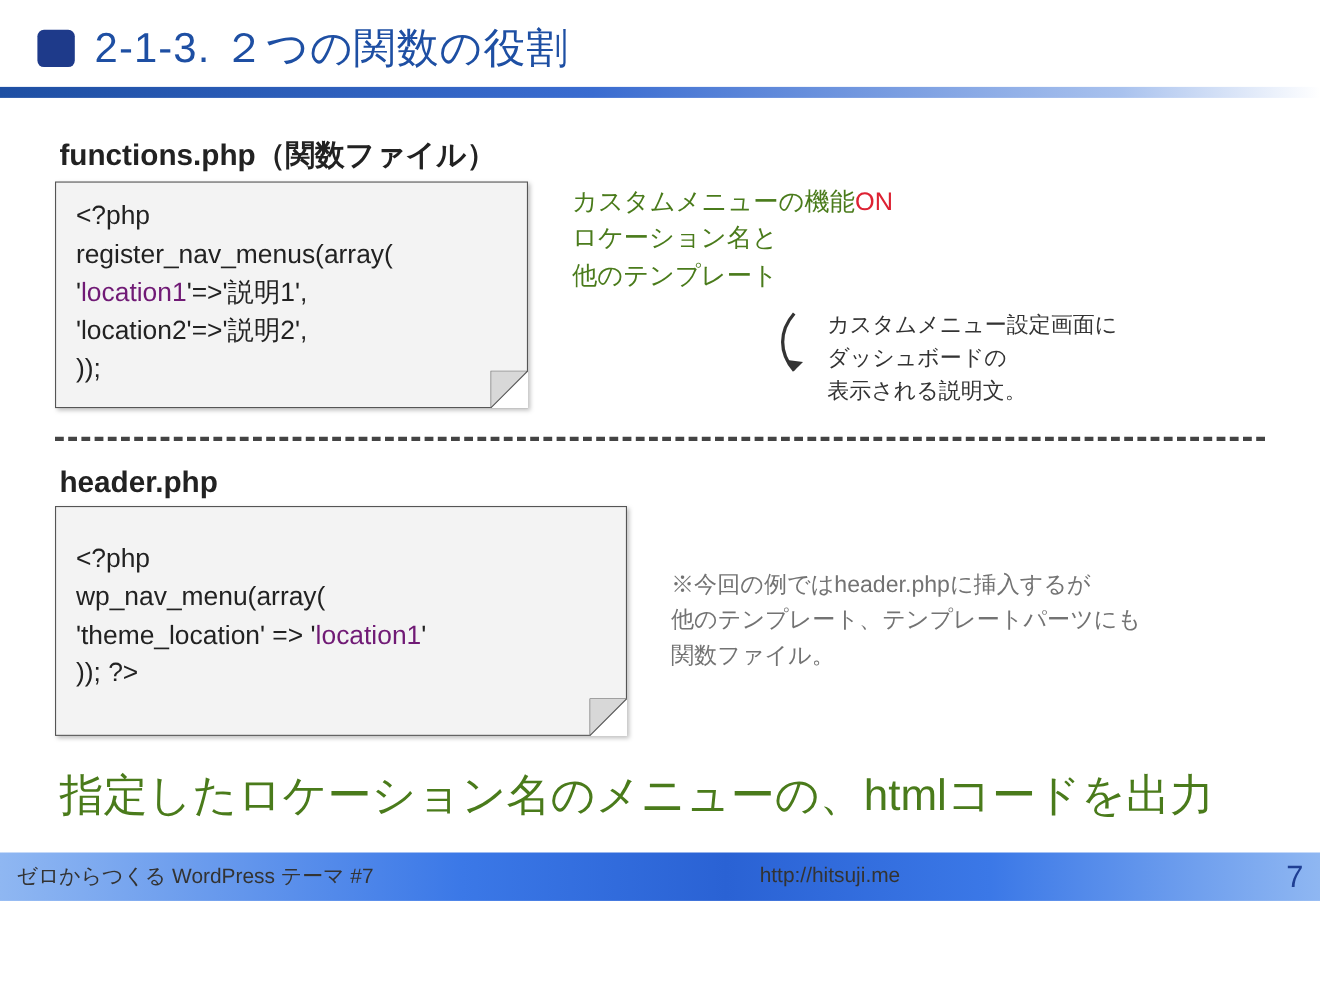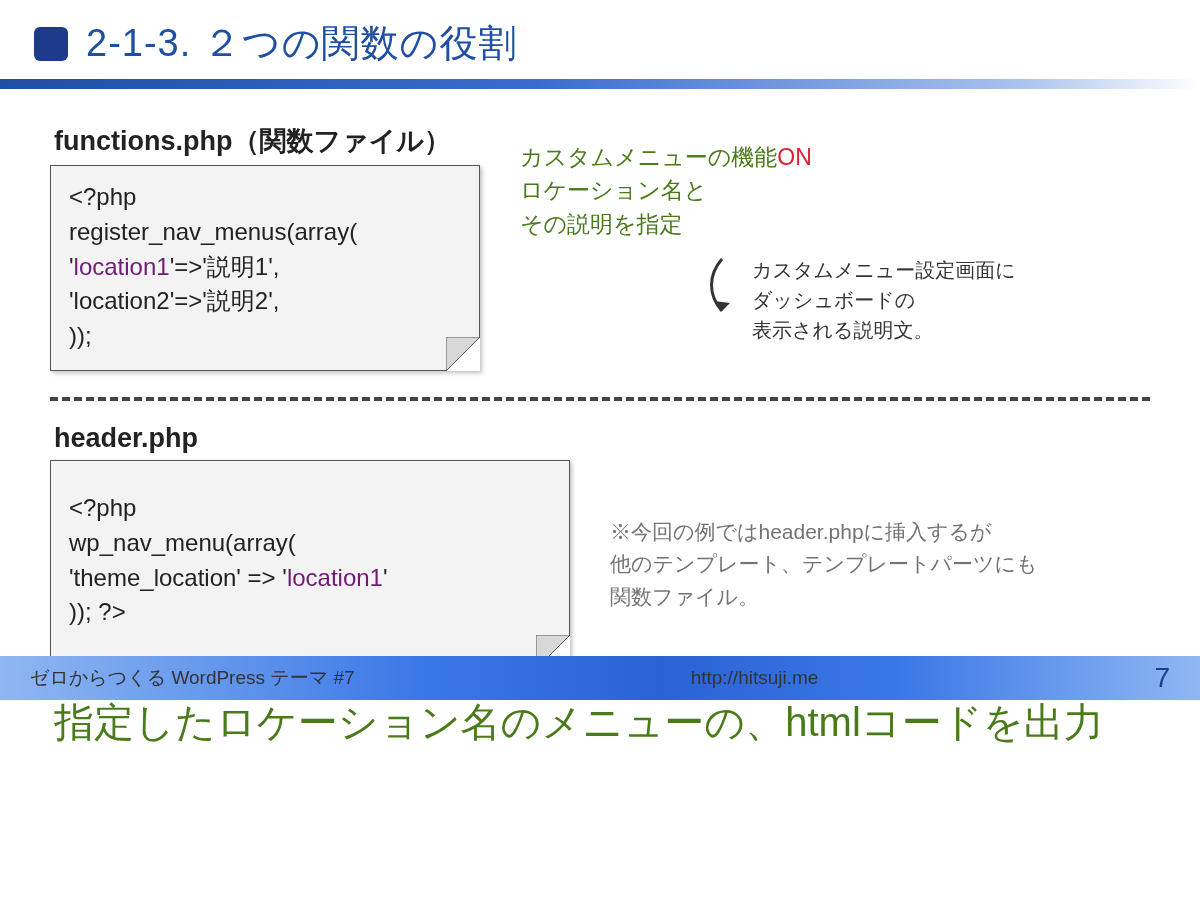--- a/index.html
+++ b/index.html
@@ -1,43 +1,43 @@
 <!DOCTYPE html>
 <html><head>
 <meta charset="utf-8">
 <style>
   * { margin: 0; padding: 0; box-sizing: border-box; }
   html, body { width: 1200px; height: 900px; font-family: "Hiragino Kaku Gothic ProN", "Meiryo", sans-serif; background: #fff; color: #222; }
-  .slide { position: relative; width: 1200px; height: 700px; }
+  .slide { position: relative; width: 1200px; height: 819px; }
   
   .title-row { display: flex; align-items: center; padding: 18px 34px 6px 34px; }
   .bullet { width: 34px; height: 34px; background: #1e3a8a; border-radius: 6px; margin-right: 18px; flex: none; }
   .title { font-size: 38px; color: #1e4fa3; letter-spacing: 1px; font-weight: 500; }
   .title-underline { height: 10px; margin-top: 4px; background: linear-gradient(to right, #1e4fa3 0%, #3a6cd0 45%, #a9c2ee 85%, #ffffff 100%); }
   
   .content { padding: 24px 50px 0 50px; }
   .file-label { font-size: 27px; font-weight: bold; margin: 10px 0 6px 4px; }
   .code-note { position: relative; background: #f3f3f3; border: 1px solid #555; padding: 14px 18px 16px 18px; font-family: "Segoe UI", "Meiryo", Arial, sans-serif; font-size: 24px; line-height: 1.45; filter: drop-shadow(2px 2px 2px rgba(0,0,0,.25)); }
   .code-note .fold { position: absolute; right: -1px; bottom: -1px; width: 34px; height: 34px; }
   .red { color: #701a75; }
-  .row1 { display: flex; gap: 40px; align-items: center; }
+  .row1 { display: flex; gap: 40px; align-items: flex-end; }
   .row1 .left { width: 430px; }
   .row1 .right { flex: 1; padding-top: 2px; }
   .green-big { color: #4a7b1b; font-size: 23px; line-height: 1.45; }
   .green-big .on { color: #d23; }
   .arrow-block { display: flex; align-items: flex-start; gap: 12px; margin-top: 14px; padding-left: 180px; }
   .small-note { font-size: 20px; line-height: 1.5; color: #333; }
   .dash { border: none; border-top: 4px dashed #444; margin: 26px 0 22px 0; }
   .row2 { display: flex; gap: 40px; align-items: center; }
   .row2 .left { width: 520px; }
   .row2 .code-note { padding: 30px 18px 38px 18px; }
   .row2 .right { flex: 1; font-size: 21px; line-height: 1.55; color: #737373; }
   .bottom-green { color: #4a7b1b; font-size: 40px; text-align: left; margin-top: 26px; padding-left: 4px; }
   
-  .footer { position: absolute; left: 0; right: 0; bottom: 0; height: 44px; background: linear-gradient(to right, #8fb7f2 0%, #3b78e7 35%, #2a62d4 55%, #3b78e7 75%, #8fb7f2 100%); display: flex; align-items: center; justify-content: space-between; padding: 0 30px; color: #1e3a8a; font-size: 19px; }
+  .footer { position: absolute; left: 0; right: 0; bottom: 0; height: 44px; background: linear-gradient(to right, #8fb7f2 0%, #3b78e7 35%, #2a62d4 55%, #3b78e7 75%, #8fb7f2 100%); display: flex; align-items: center; justify-content: space-between; padding: 0 15px; color: #1e3a8a; font-size: 19px; }
   .footer span { color: #333; }
   .footer .pg { font-size: 28px; color: #1f3f94; }
 </style>
 </head>
 <body>
 
 <div class="slide">
   <div class="title-row">
     <div class="bullet"></div>
     <div class="title">2-1-3.  ２つの関数の役割</div>
@@ -57,21 +57,21 @@
           <svg class="fold" viewBox="0 0 34 34">
               <polygon points="0,34 34,0 34,34" fill="#fff"></polygon>
               <polygon points="0,34 34,0 0,0" fill="#d8d8d8" stroke="#555" stroke-width="1"></polygon>
             </svg>
         </div>
       </div>
       <div class="right">
         <div class="green-big">
           <span>カスタムメニューの機能</span><span class="on">ON</span><br>
           <span>ロケーション名と</span><br>
-          <span>その説明を指定</span>
+          <span>他のテンプレート</span>
         </div>
         <div class="arrow-block">
           <svg width="40" height="70" viewBox="0 0 40 70">
             <path d="M22 4 C 8 20, 8 40, 22 56" fill="none" stroke="#333" stroke-width="3"></path>
             <polygon points="22,56 30,48 14,46" fill="#333"></polygon>
           </svg>
           <div class="small-note">
             <div>カスタムメニュー設定画面に</div>
             <div>ダッシュボードの</div>
             <div>表示される説明文。</div>

